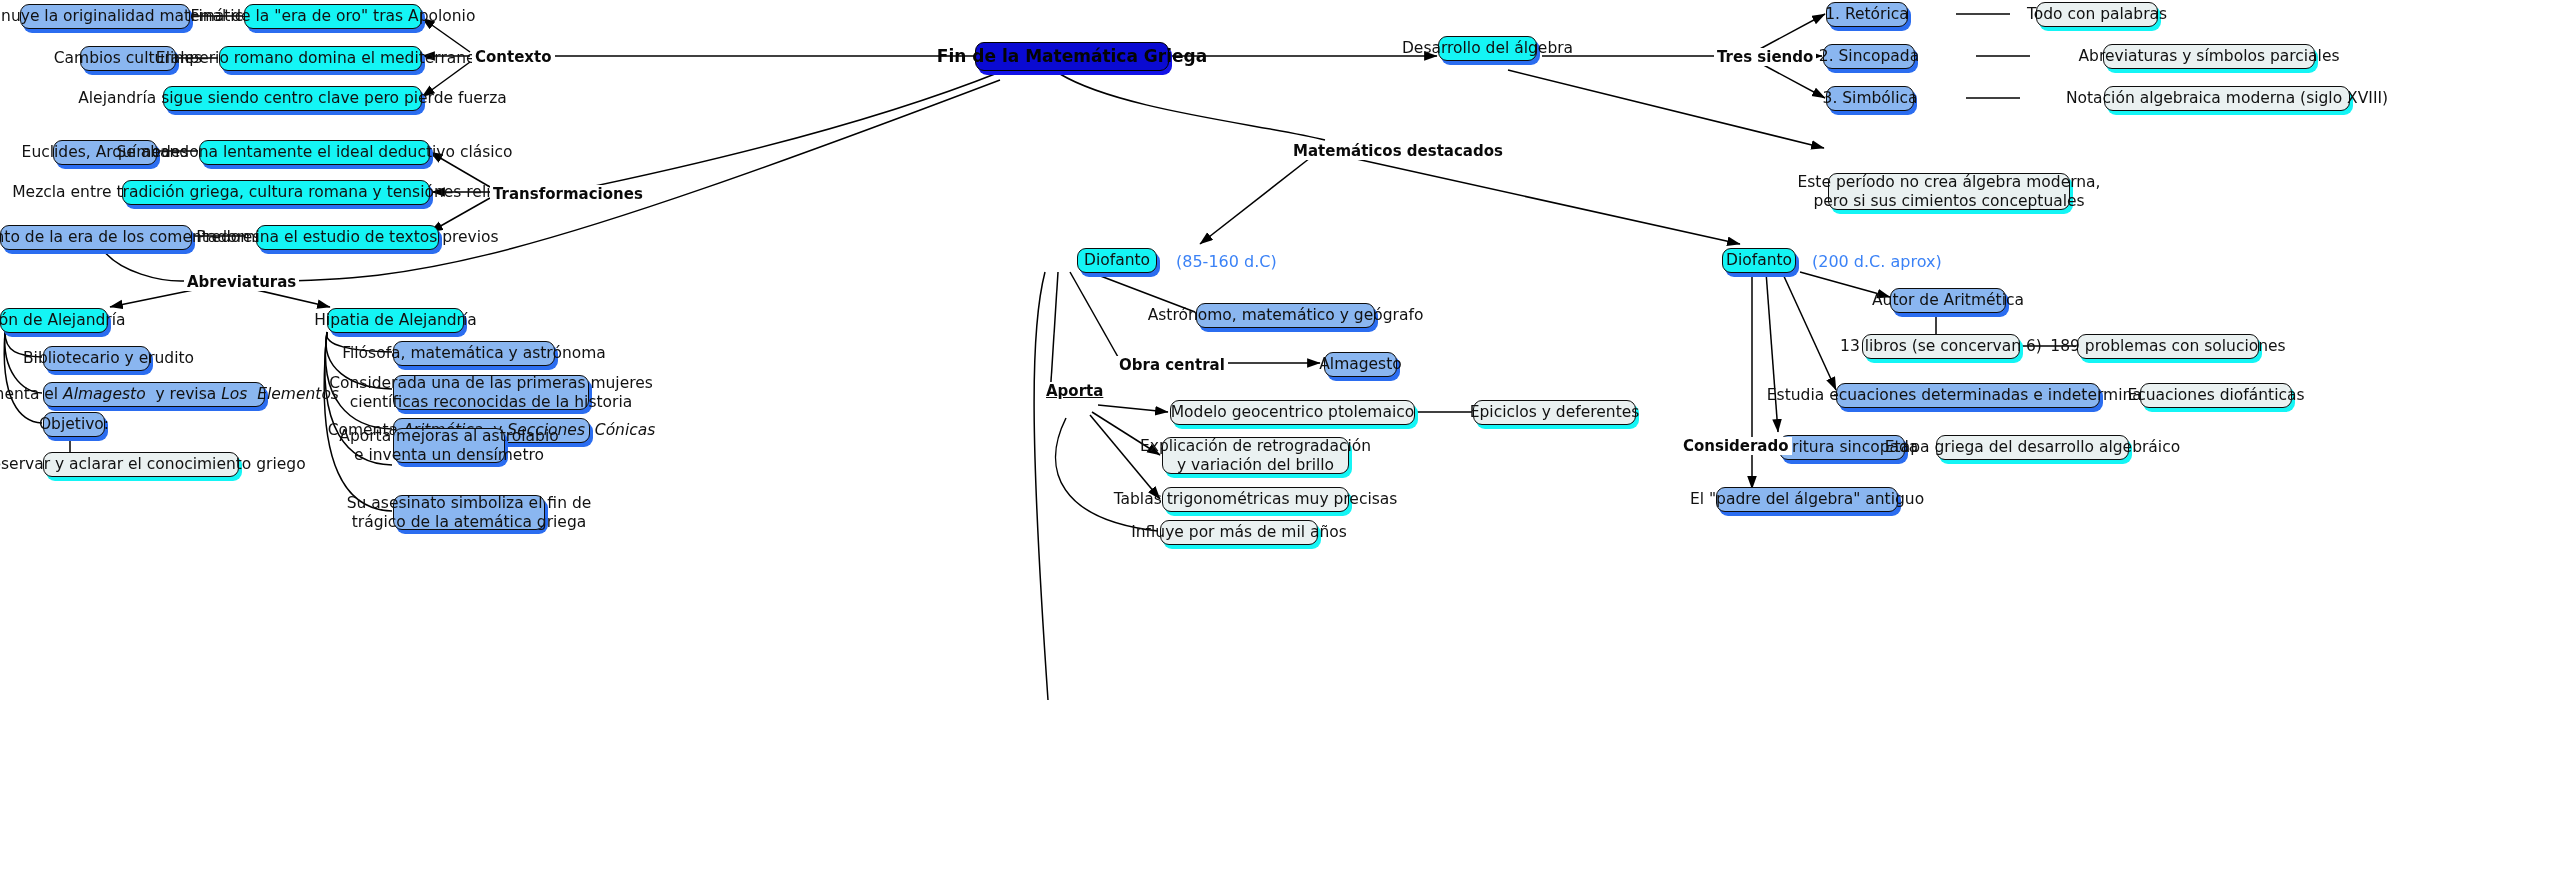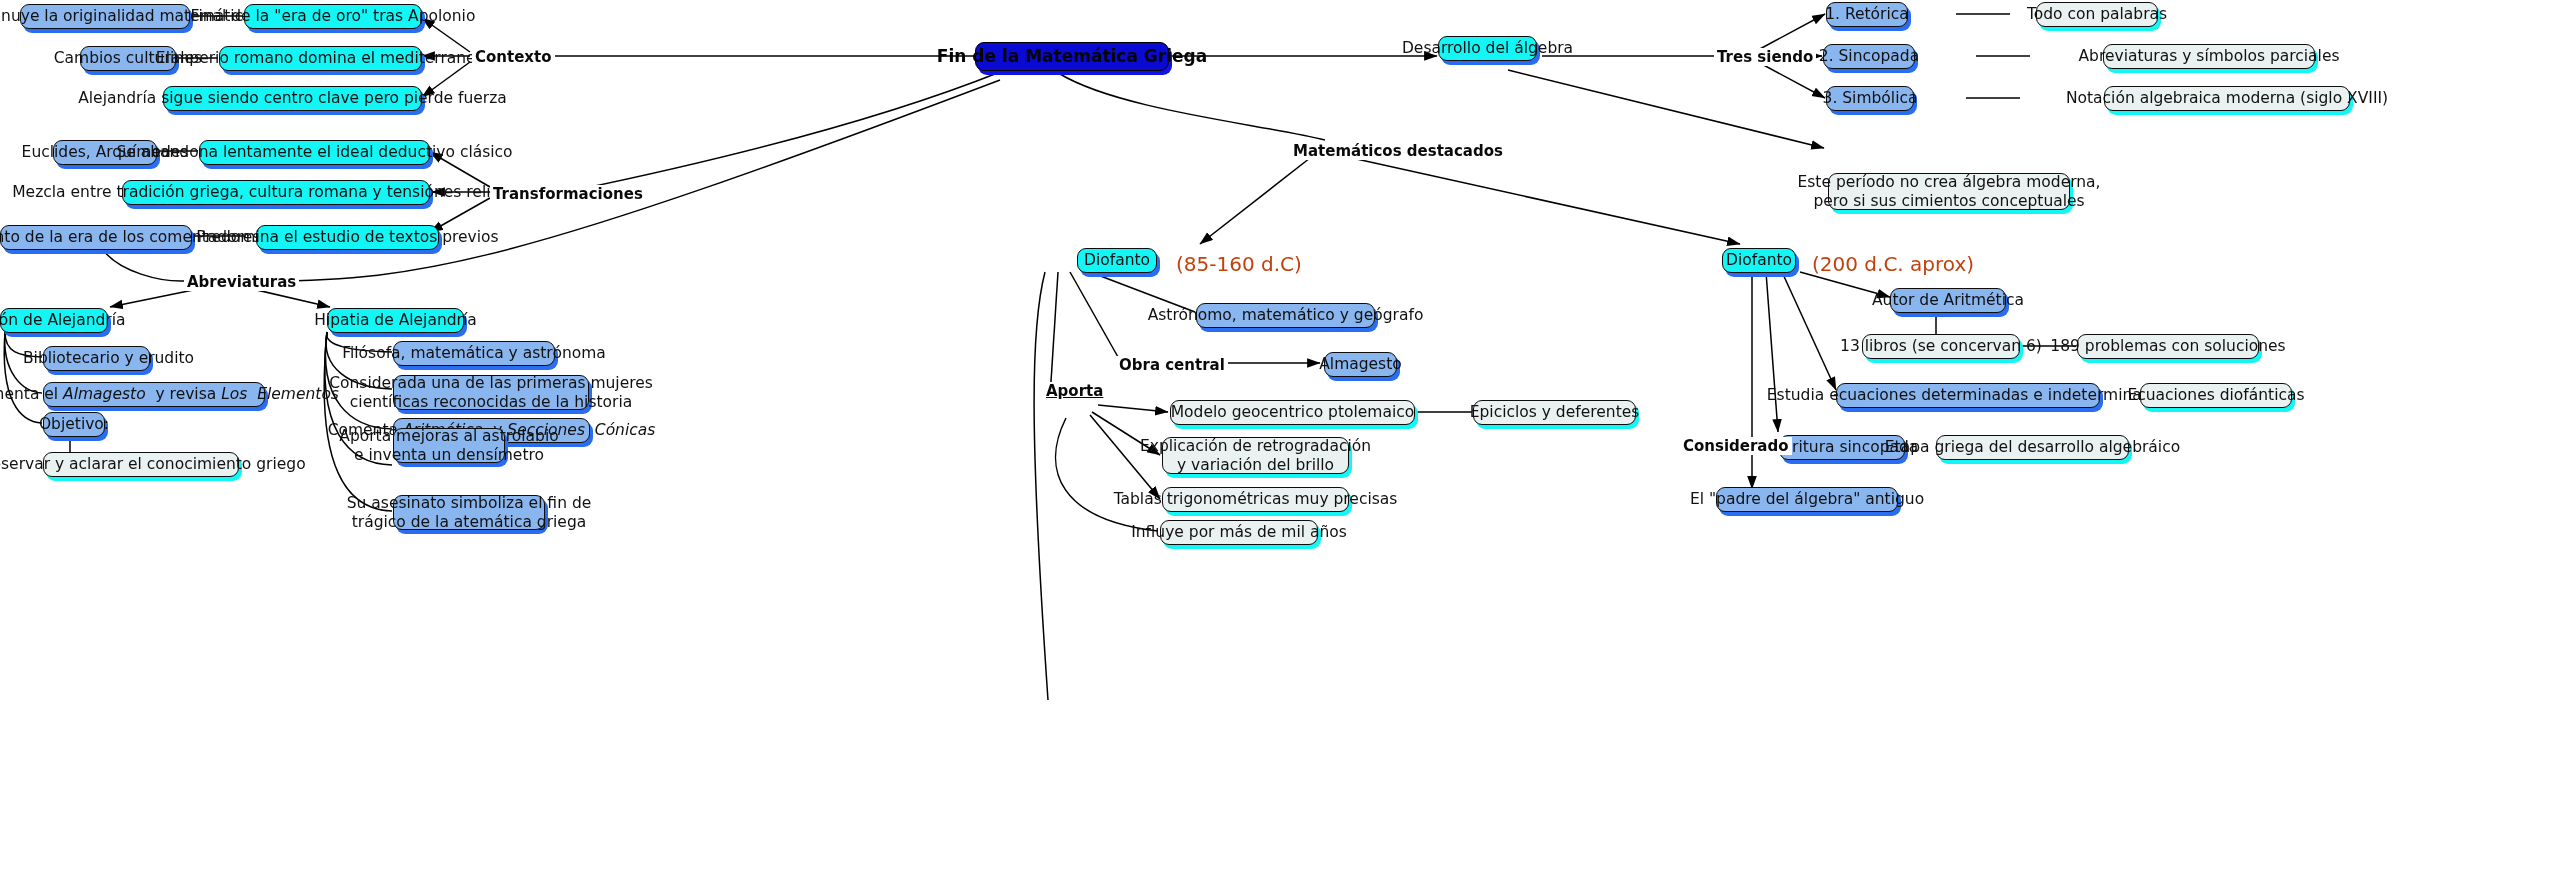--- a/index.html
+++ b/index.html
@@ -54,22 +54,22 @@
     font-weight:bold;
     font-size:15px;
     color:#0a0a0a;
     white-space:nowrap;
     background:#ffffff;
     padding:0 3px;
     z-index:6;
   }
   .annot{
     position:absolute;
-    font-size:20px;
-    color:#c2410c;
+    font-size:16px;
+    color:#3b82f6;
     white-space:nowrap;
     z-index:6;
   }
   .node i{font-style:italic;}
   .two-line{line-height:1.2;}
 </style>
 </head>
 <body>
 
 <div id="map">

